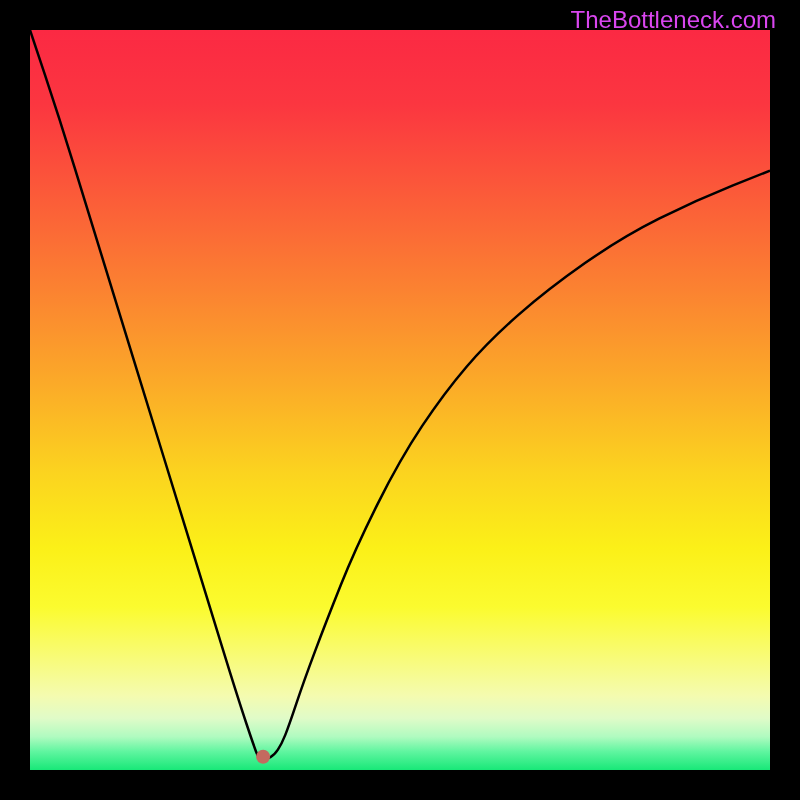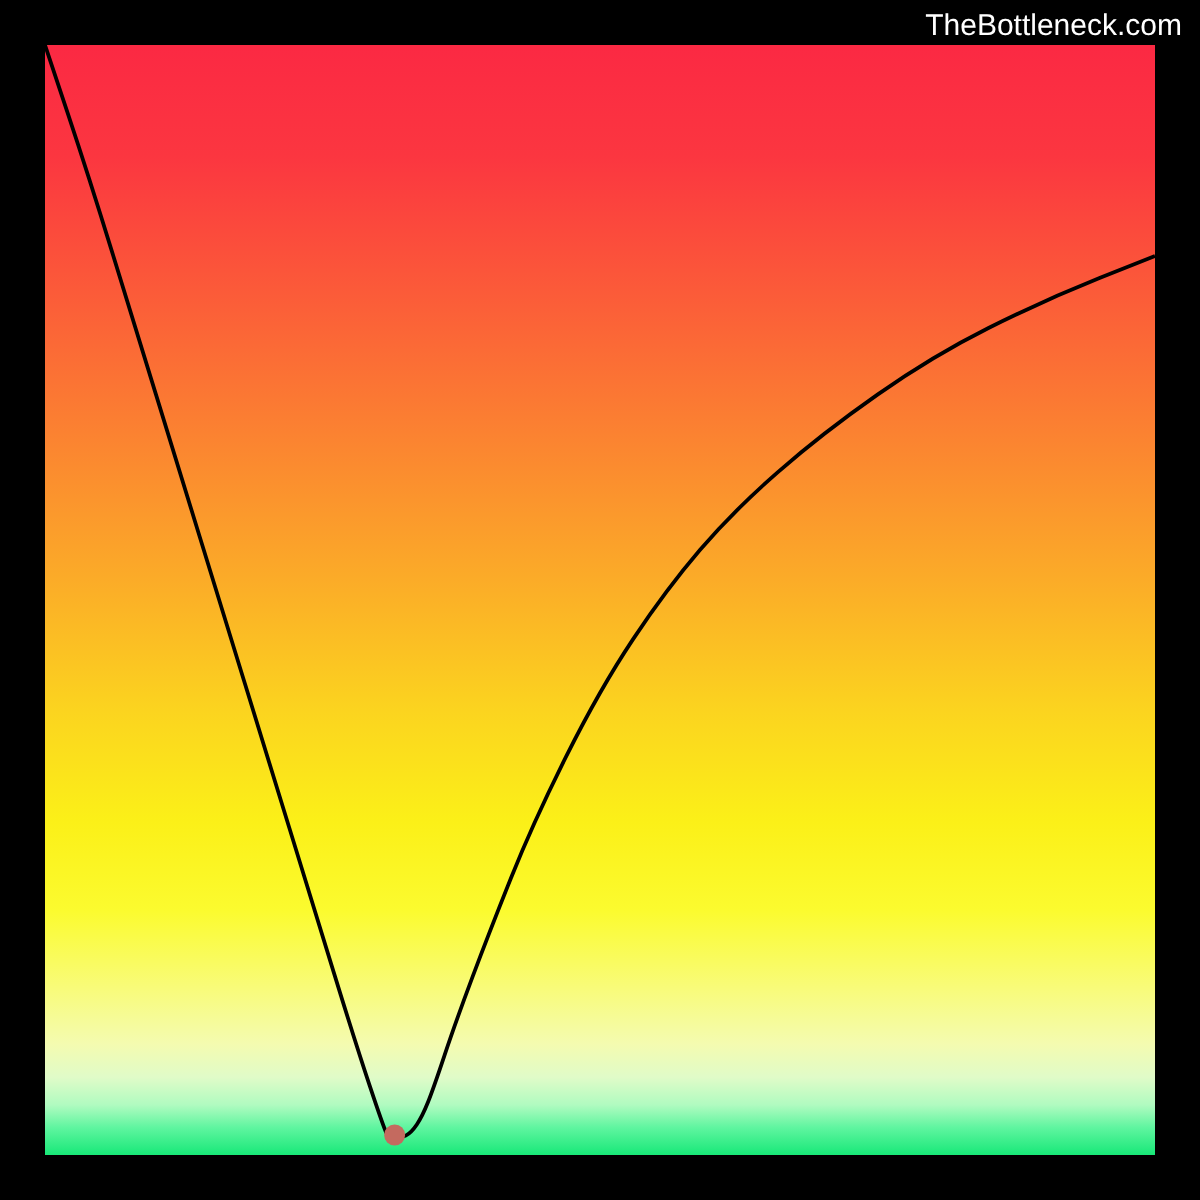--- a/index.html
+++ b/index.html
@@ -7,23 +7,23 @@
     padding: 0;
     width: 800px;
     height: 800px;
     background: #000;
     font-family: Arial, sans-serif;
     position: relative;
   }
   .watermark {
     position: absolute;
     top: 6px;
-    right: 12px;
-    color: #ffffff;
-    font-size: 20px;
+    right: 24px;
+    color: #d946ef;
+    font-size: 24px;
     font-weight: 500;
     z-index: 10;
   }
   .chart-container {
     position: absolute;
     top: 30px;
     left: 30px;
     width: 740px;
     height: 740px;
     overflow: hidden;

